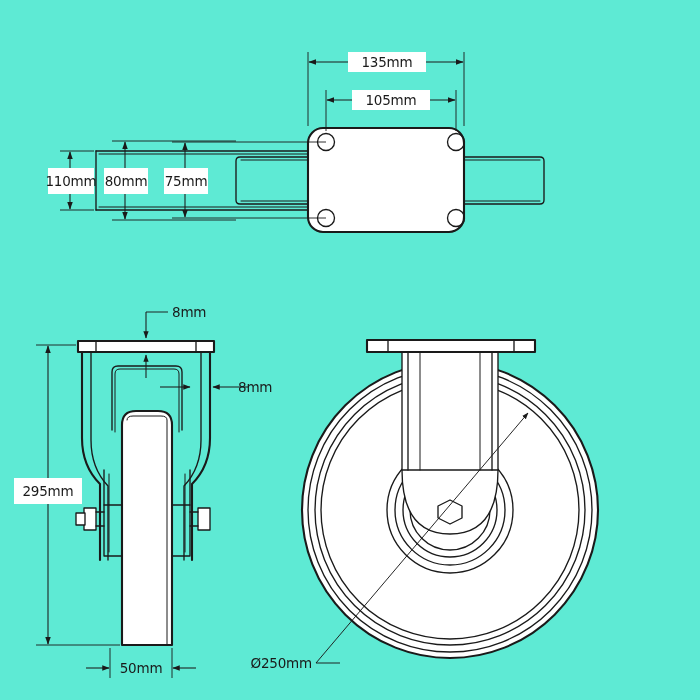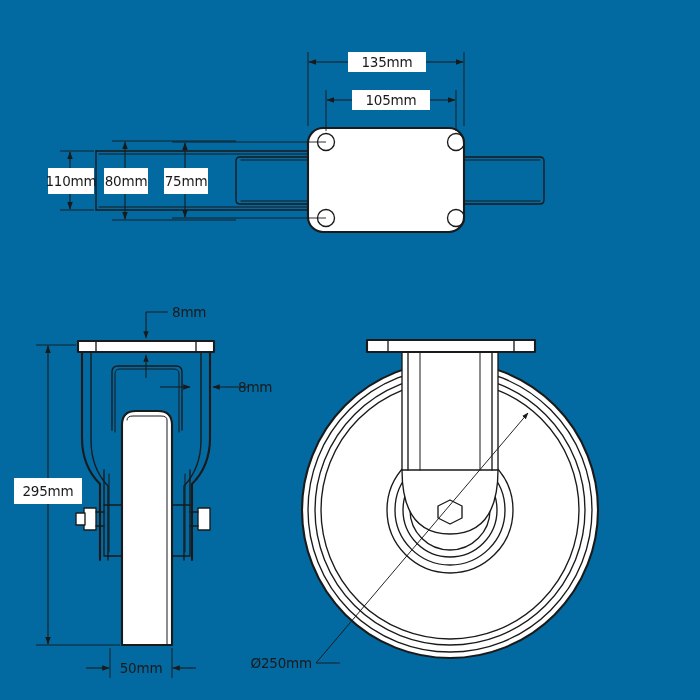--- a/index.html
+++ b/index.html
@@ -1,19 +1,19 @@
 <!DOCTYPE html>
 <html><head>
 <meta charset="utf-8">
 <title>Castor Technical Drawing</title>
 <style>
   html,body{margin:0;padding:0;background:#ffffff;}
   body{width:700px;height:700px;overflow:hidden;
        font-family:"DejaVu Sans","Liberation Sans",sans-serif;}
-  #sheet{position:relative;width:700px;height:700px;background:#0369a1;}
+  #sheet{position:relative;width:700px;height:700px;background:#5eead4;}
   svg.drawing{position:absolute;left:0;top:0;width:700px;height:700px;display:block;}
   .ln{fill:none;stroke:#1a1a1a;stroke-width:1.35;stroke-linecap:round;stroke-linejoin:round;}
   .ln-thin{fill:none;stroke:#1a1a1a;stroke-width:1;stroke-linecap:round;stroke-linejoin:round;}
   .ln-thick{fill:none;stroke:#1a1a1a;stroke-width:2.1;stroke-linecap:round;stroke-linejoin:round;}
   .ext{fill:none;stroke:#1a1a1a;stroke-width:0.9;stroke-linecap:butt;}
   .dim{fill:none;stroke:#1a1a1a;stroke-width:1.05;stroke-linecap:butt;}
   .lead{fill:none;stroke:#1a1a1a;stroke-width:0.95;stroke-linecap:butt;}
   .wh{fill:#ffffff;}
   text.dimtext{font-family:"DejaVu Sans","Liberation Sans",sans-serif;
        font-size:13.5px;fill:#1a1a1a;letter-spacing:-0.2px;}

